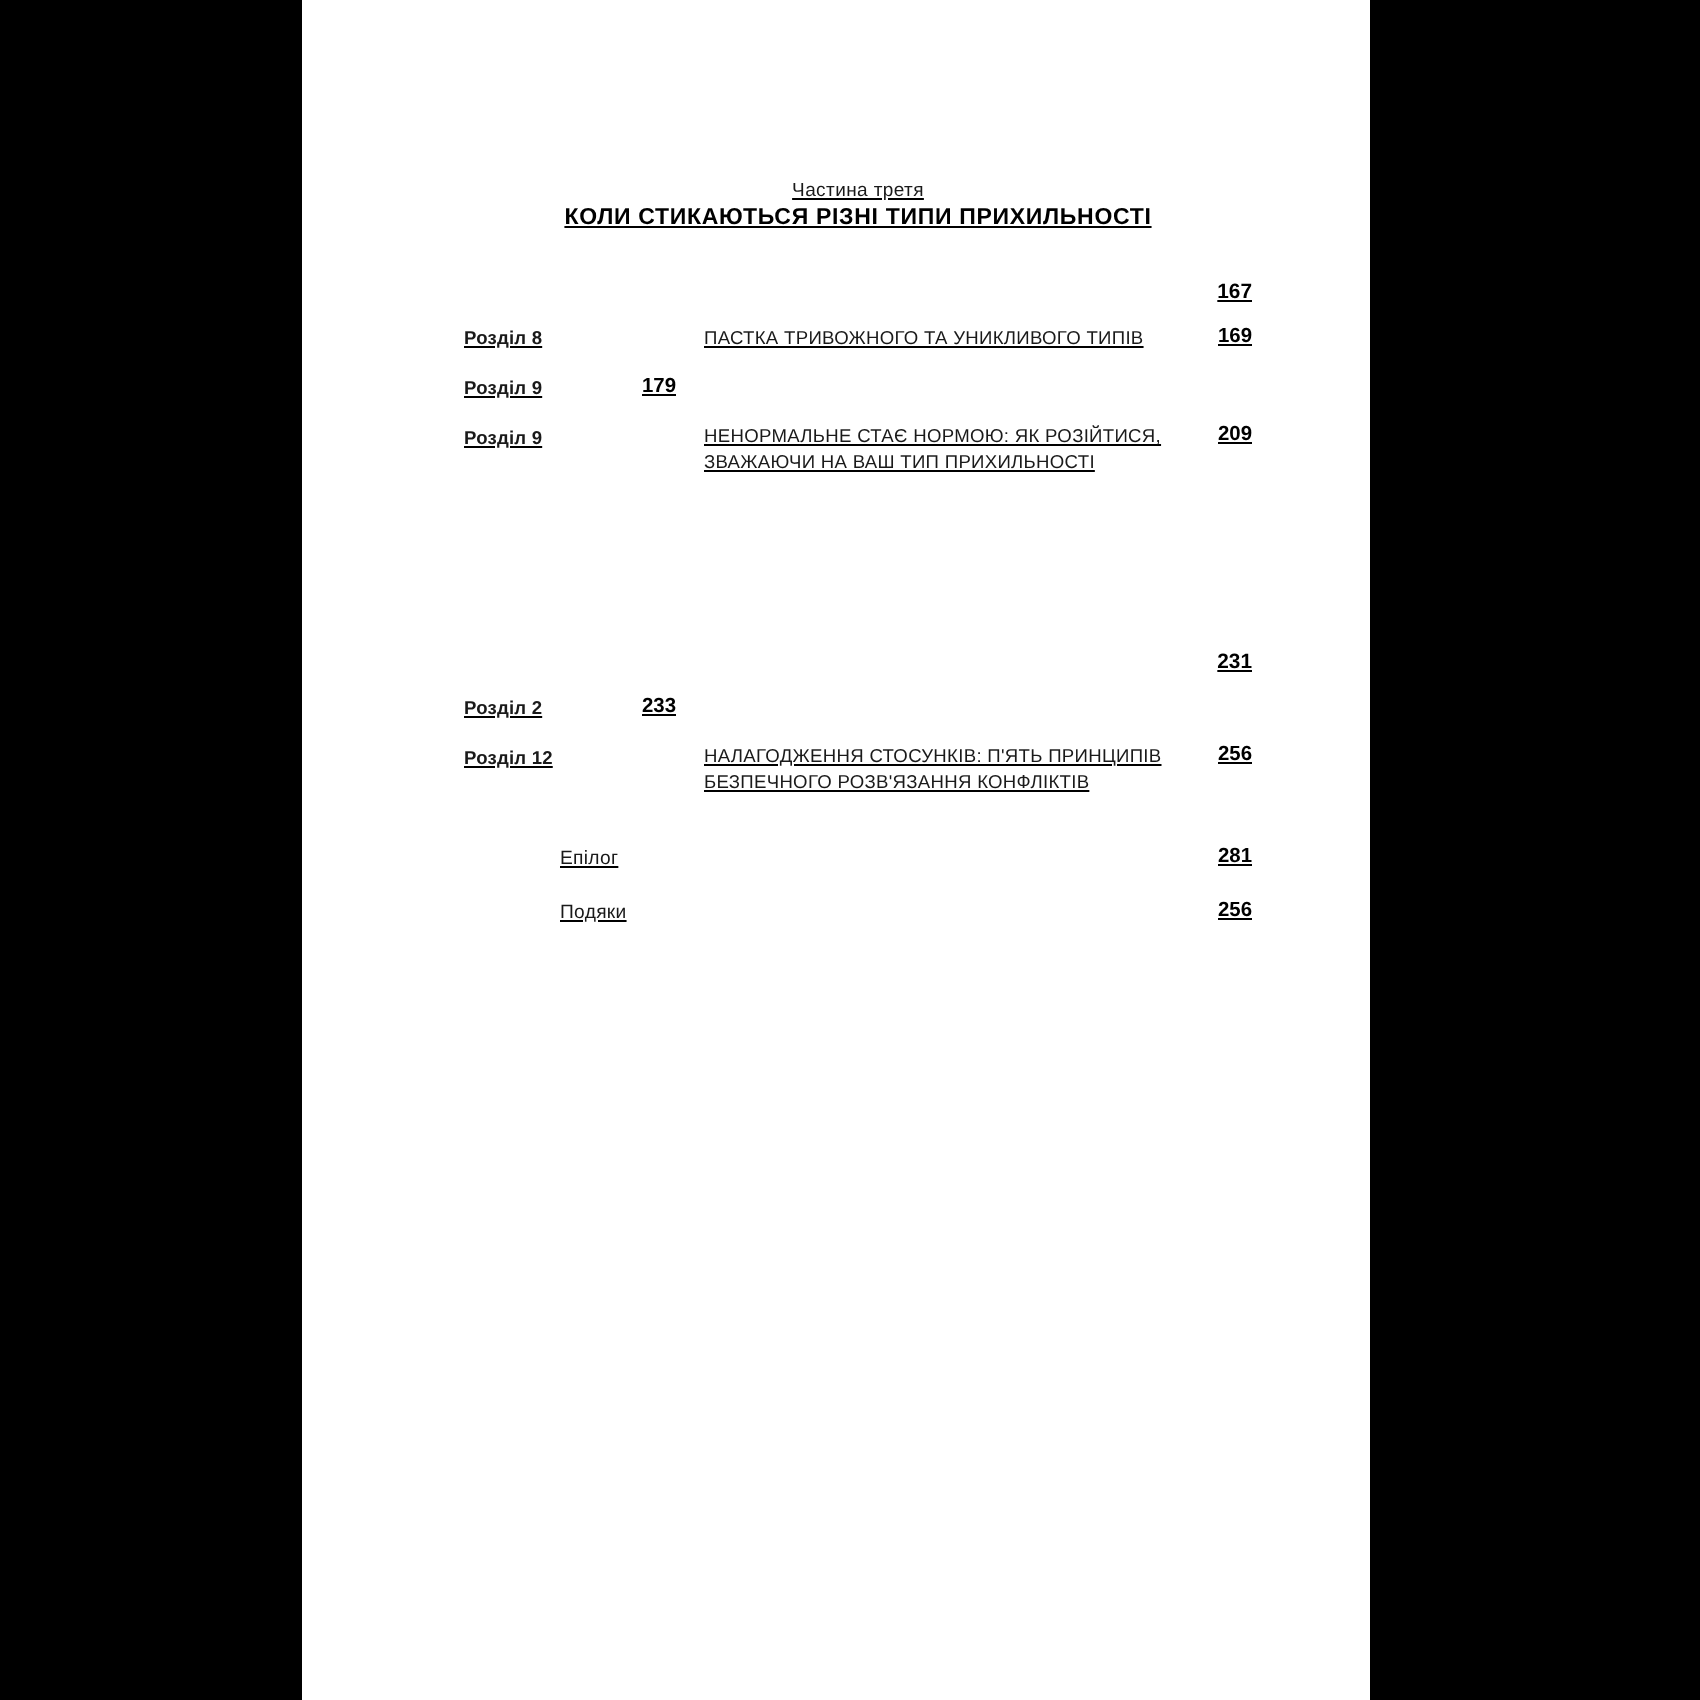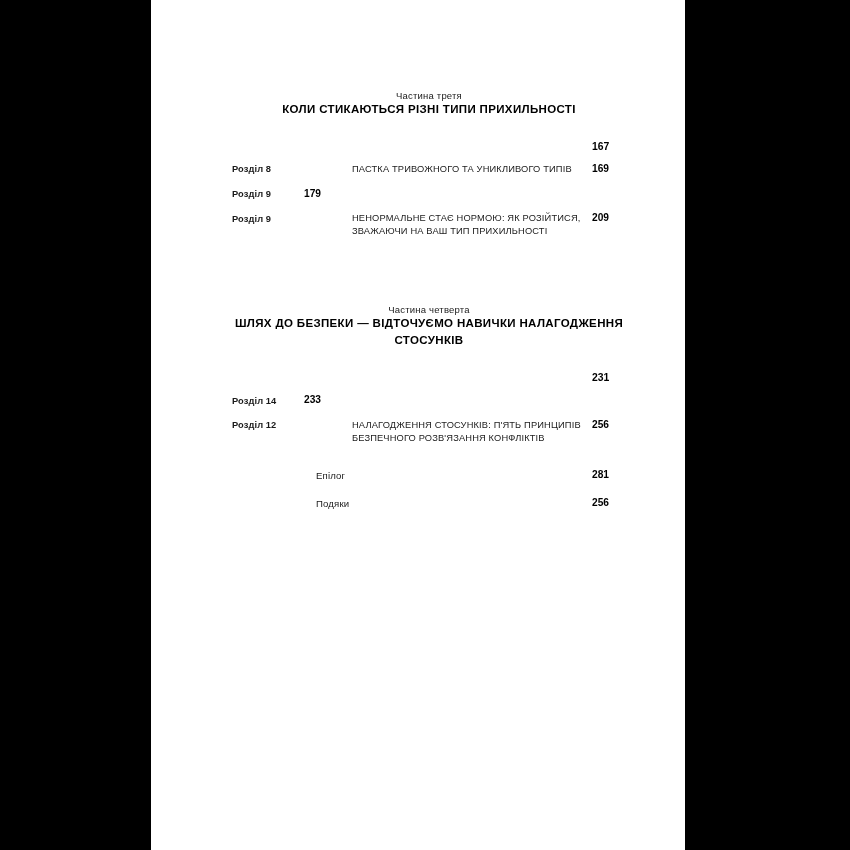--- a/index.html
+++ b/index.html
@@ -20,20 +20,21 @@
     width: 534px;
     height: 850px;
     background: #ffffff;
   }
   .content {
     position: absolute;
     left: 81px;
     top: 0;
     width: 394px;
     height: 726px;
+    text-decoration: underline;
   }
 
   
   .part {
     text-align: center;
   }
   .part-label {
     font-size: 9.5px;
     color: #1a1a1a;
     letter-spacing: 0.2px;
@@ -77,34 +78,34 @@
     text-transform: uppercase;
     padding-left: 48px;
   }
   .col-title.plain {
     text-transform: none;
     font-size: 9.6px;
   }
   .col-page {
     width: 34px;
     flex: 0 0 34px;
-    text-align: left;
+    text-align: right;
     font-size: 10.2px;
     font-weight: bold;
     color: #000000;
   }
   
   .row.page-only .col-page {
     font-size: 10.4px;
   }
   .spacer-lg { height: 54px; }
   .spacer-md { height: 22px; }
   .spacer-sm { height: 13px; }
   .top-pad { height: 90px; }
-  .back-rows .row { margin-bottom: 14px; gap: 36px; }
+  .back-rows .row { margin-bottom: 14px; }
   .back-rows .col-label { width: 0; flex: 0 0 0; }
 </style>
 </head>
 <body>
 
 <div class="page">
   <div class="content">
 
     <div class="top-pad"></div>
 
@@ -135,36 +136,32 @@
 
       <div class="row">
         <div class="col-label">Розділ 9</div>
         <div class="col-title">НЕНОРМАЛЬНЕ СТАЄ НОРМОЮ: ЯК РОЗІЙТИСЯ, ЗВАЖАЮЧИ НА ВАШ ТИП ПРИХИЛЬНОСТІ</div>
         <div class="col-page">209</div>
       </div>
     </div>
 
     <div class="spacer-lg"></div>
 
-    <div class="part">
-      <div class="part-label">Частина четверта</div>
-      <div class="part-title">ШЛЯХ ДО БЕЗПЕКИ — ВІДТОЧУЄМО НАВИЧКИ НАЛАГОДЖЕННЯ СТОСУНКІВ</div>
-    </div>
 
     <div class="spacer-md"></div>
 
     <div class="rows">
       <div class="row page-only">
         <div class="col-label"></div>
         <div class="col-title"></div>
         <div class="col-page">231</div>
       </div>
 
       <div class="row">
-        <div class="col-label">Розділ 14</div>
+        <div class="col-label">Розділ 2</div>
         <div class="col-page">233</div>
       </div>
 
       <div class="row">
         <div class="col-label">Розділ 12</div>
         <div class="col-title">НАЛАГОДЖЕННЯ СТОСУНКІВ: П'ЯТЬ ПРИНЦИПІВ БЕЗПЕЧНОГО РОЗВ'ЯЗАННЯ КОНФЛІКТІВ</div>
         <div class="col-page">256</div>
       </div>
     </div>
 

